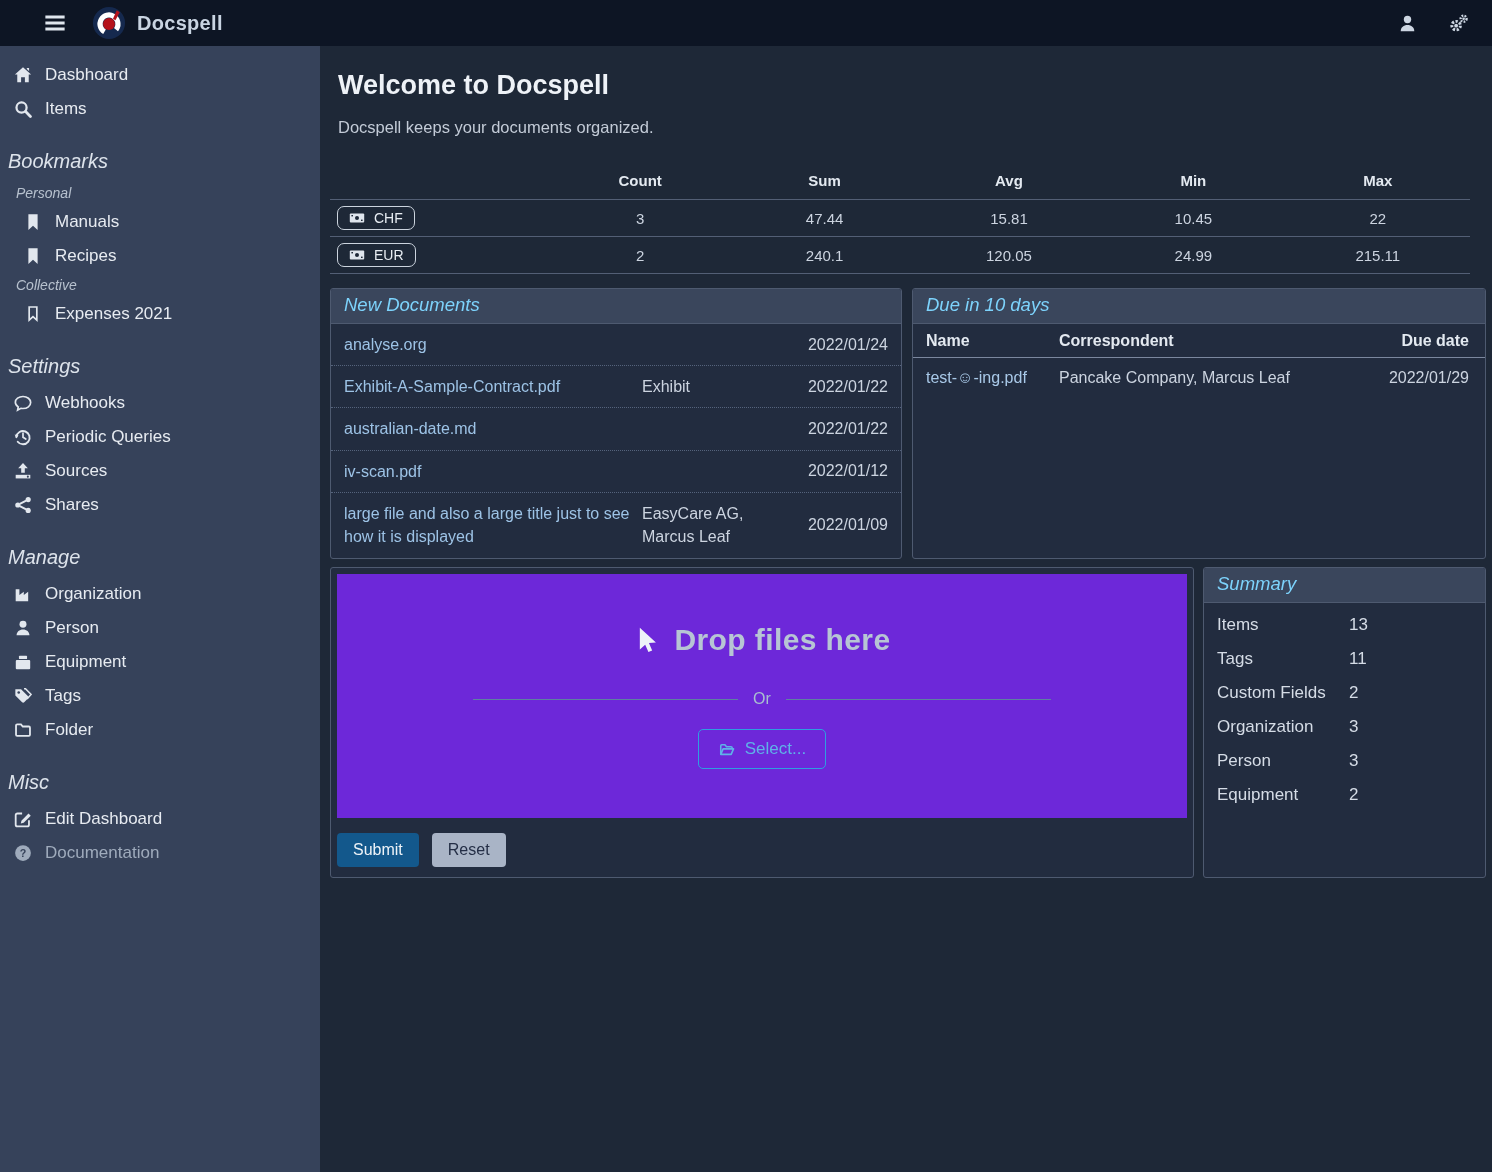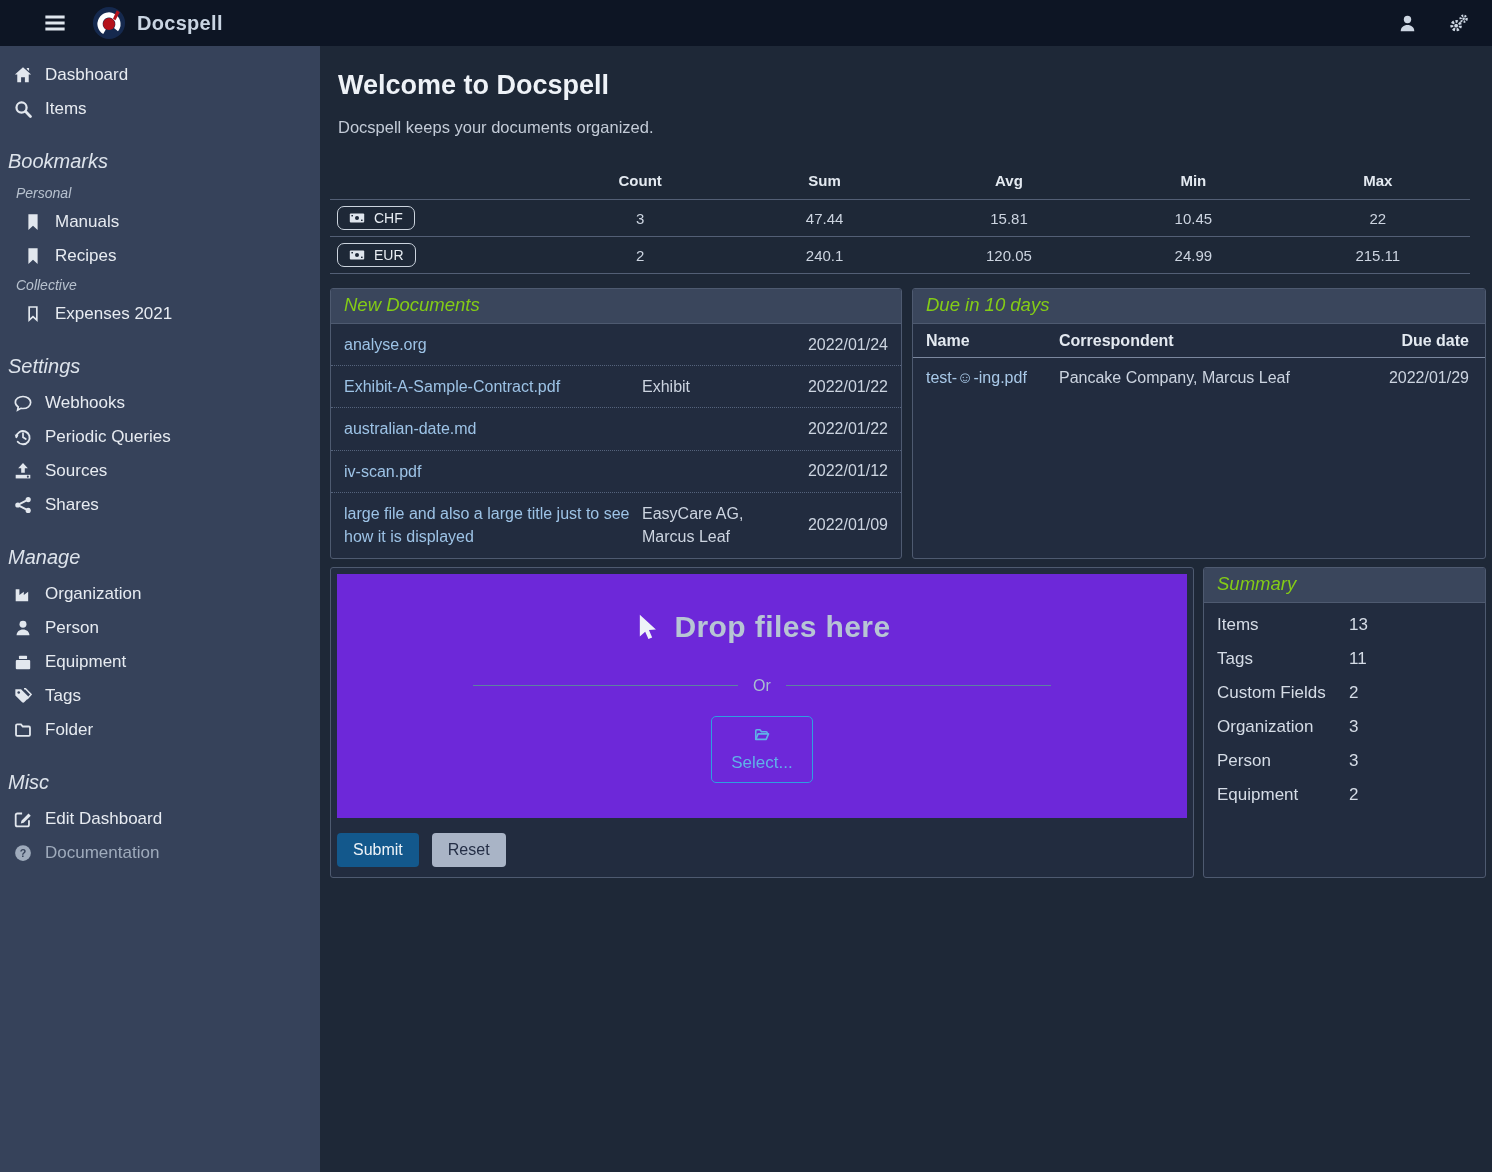--- a/index.html
+++ b/index.html
@@ -73,21 +73,21 @@
     display:inline-flex; align-items:center; gap:9px;
     border:1px solid #ccd4de; border-radius:7px; padding:3px 11px;
     font-size:14px; color:#e8edf3; cursor:pointer; background:transparent;
   }
   .badge .icon { width:16px; height:16px; color:#dfe5ed; }
 
   
   .panel { border:1px solid #4e5a70; border-radius:3px; background:#222c3f; overflow:hidden; }
   .panel-header {
     background:#3a465c; border-bottom:1px solid #4e5a70;
-    padding:5px 13px 7px; font-style:italic; font-size:18.5px; color:#84cc16;
+    padding:5px 13px 7px; font-style:italic; font-size:18.5px; color:#7dd3fc;
   }
   .row1 { display:flex; gap:10px; margin-top:14px; }
   .newdocs-panel { width:572px; height:271px; }
   .due-panel { flex:1; height:271px; }
 
   .doc-row { display:flex; align-items:center; padding:9px 13px; font-size:16px; }
   .doc-row + .doc-row { border-top:1px dotted #55637c; }
   .doc-name { flex:1; color:#9dc3e6; padding-right:8px; cursor:pointer; line-height:1.45; }
   .doc-corr { width:153px; color:#ccd4e0; line-height:1.45; }
   .doc-date { width:93px; text-align:right; color:#ccd4e0; }
@@ -114,21 +114,20 @@
   .drop-title { display:flex; align-items:center; gap:15px; font-size:30px; font-weight:bold; color:#b7c5d4; letter-spacing:.4px; }
   .drop-title .icon { width:26px; height:26px; color:#eef3f8; }
   .or-row { display:flex; align-items:center; gap:15px; margin-top:33px; width:68%; }
   .or-line { flex:1; height:1px; background:#5d82a0; }
   .or-text { color:#a9bfd0; font-size:16px; }
   .select-btn {
     margin-top:21px; background:transparent; border:1px solid #2e9fe0; border-radius:5px;
     color:#5fb2e8; font-size:17px; padding:9px 19px;
     display:flex; align-items:center; gap:10px; cursor:pointer;
     font-family:"Liberation Sans", sans-serif;
-    flex-direction:column;
   }
   .select-btn .icon { width:17px; height:17px; }
   .upload-actions { display:flex; gap:13px; margin-top:15px; }
   .btn { border:none; border-radius:4px; font-size:16px; padding:8px 16px; cursor:pointer; font-family:"Liberation Sans", sans-serif; }
   .btn-submit { background:#13588c; color:#eef3f8; }
   .btn-reset  { background:#a9b4c6; color:#242e46; }
 
   .summary-panel { flex:1; height:311px; }
   .summary-body { padding-top:5px; }
   .summary-row { display:flex; padding:7px 13px; font-size:17px; color:#d5dce6; }

